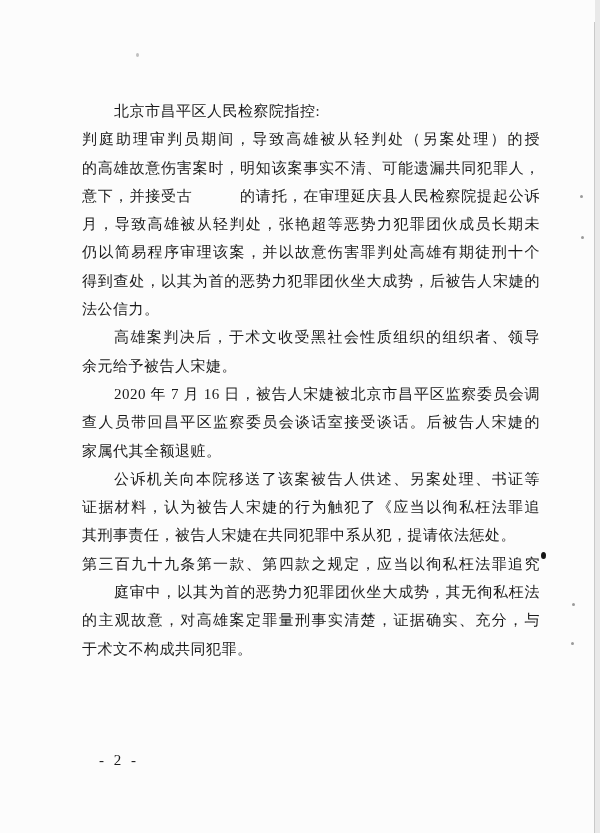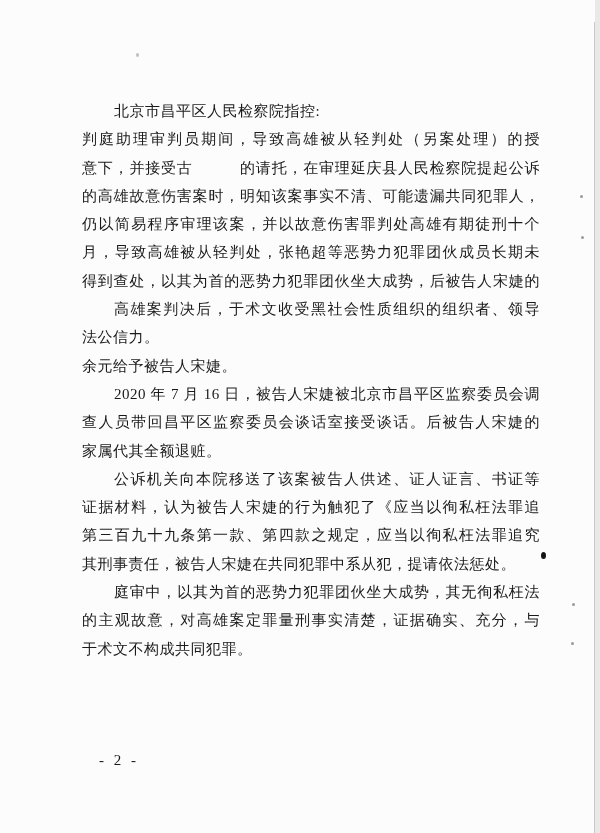--- a/index.html
+++ b/index.html
@@ -73,35 +73,35 @@
   .speck-6 { left: 136px; top: 53px;  width: 3px; height: 4px; }
 </style>
 </head>
 <body>
 
 <div class="page">
 
   <div class="text-area">
     <div class="text-line indent end">北京市昌平区人民检察院指控:</div>
     <div class="text-line">判庭助理审判员期间，导致高雄被从轻判处（另案处理）的授</div>
+    <div class="text-line">的高雄故意伤害案时，明知该案事实不清、可能遗漏共同犯罪人，</div>
     <div class="text-line">意下，并接受古　　　的请托，在审理延庆县人民检察院提起公诉</div>
-    <div class="text-line">的高雄故意伤害案时，明知该案事实不清、可能遗漏共同犯罪人，</div>
+    <div class="text-line">月，导致高雄被从轻判处，张艳超等恶势力犯罪团伙成员长期未</div>
     <div class="text-line">仍以简易程序审理该案，并以故意伤害罪判处高雄有期徒刑十个</div>
-    <div class="text-line">月，导致高雄被从轻判处，张艳超等恶势力犯罪团伙成员长期未</div>
     <div class="text-line">得到查处，以其为首的恶势力犯罪团伙坐大成势，后被告人宋婕的</div>
+    <div class="text-line end">法公信力。</div>
     <div class="text-line indent">高雄案判决后，于术文收受黑社会性质组织的组织者、领导</div>
-    <div class="text-line end">法公信力。</div>
     <div class="text-line end">余元给予被告人宋婕。</div>
     <div class="text-line indent">2020 年 7 月 16 日，被告人宋婕被北京市昌平区监察委员会调</div>
     <div class="text-line">查人员带回昌平区监察委员会谈话室接受谈话。后被告人宋婕的</div>
     <div class="text-line end">家属代其全额退赃。</div>
-    <div class="text-line indent">公诉机关向本院移送了该案被告人供述、证人证言、书证等</div>
+    <div class="text-line indent">公诉机关向本院移送了该案被告人供述、另案处理、书证等</div>
     <div class="text-line">证据材料，认为被告人宋婕的行为触犯了《应当以徇私枉法罪追究》</div>
+    <div class="text-line end">其刑事责任，被告人宋婕在共同犯罪中系从犯，提请依法惩处。</div>
     <div class="text-line">第三百九十九条第一款、第四款之规定，应当以徇私枉法罪追究</div>
-    <div class="text-line end">其刑事责任，被告人宋婕在共同犯罪中系从犯，提请依法惩处。</div>
     <div class="text-line indent">庭审中，以其为首的恶势力犯罪团伙坐大成势，其无徇私枉法</div>
     <div class="text-line">的主观故意，对高雄案定罪量刑事实清楚，证据确实、充分，与</div>
     <div class="text-line end">于术文不构成共同犯罪。</div>
   </div>
 
   <div class="page-number">- 2 -</div>
 
   <div class="scan-edge-band"></div>
   <div class="scan-edge-line"></div>
   <div class="speck dark  speck-1"></div>

